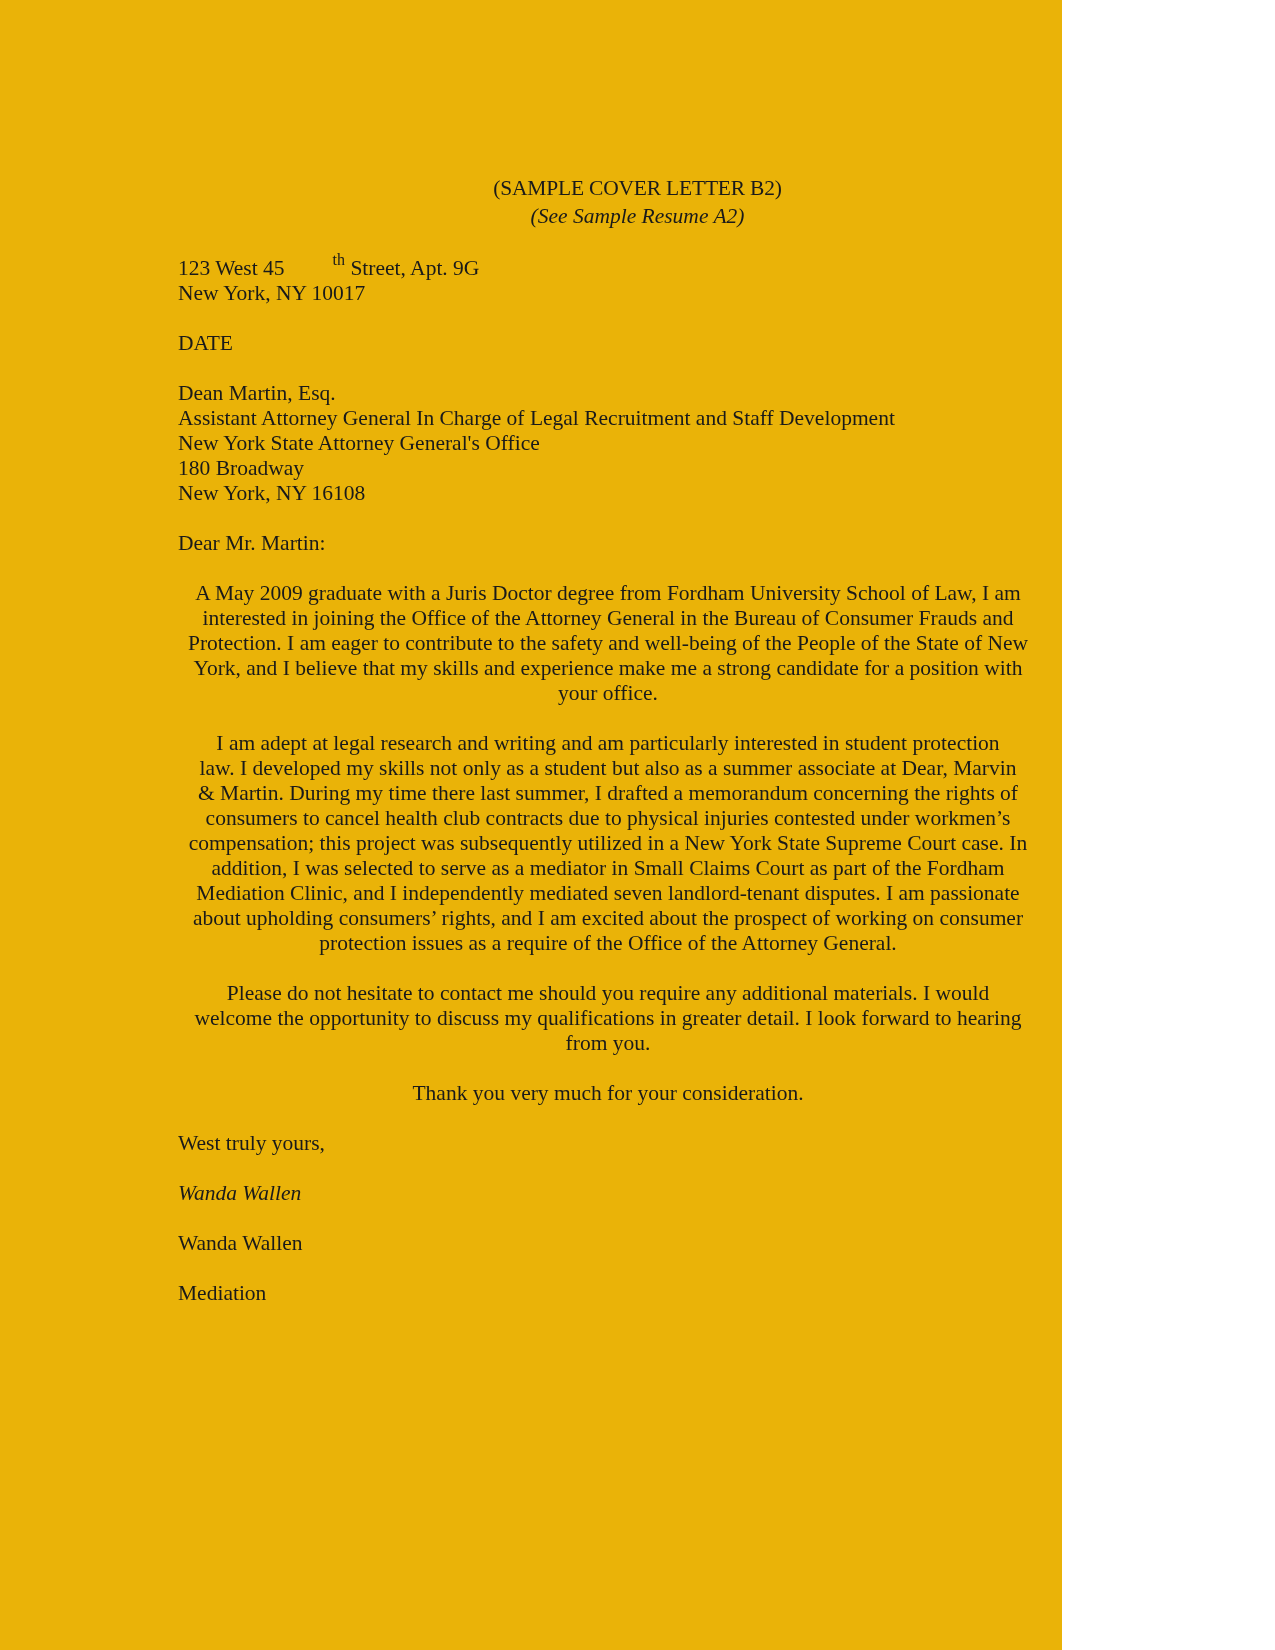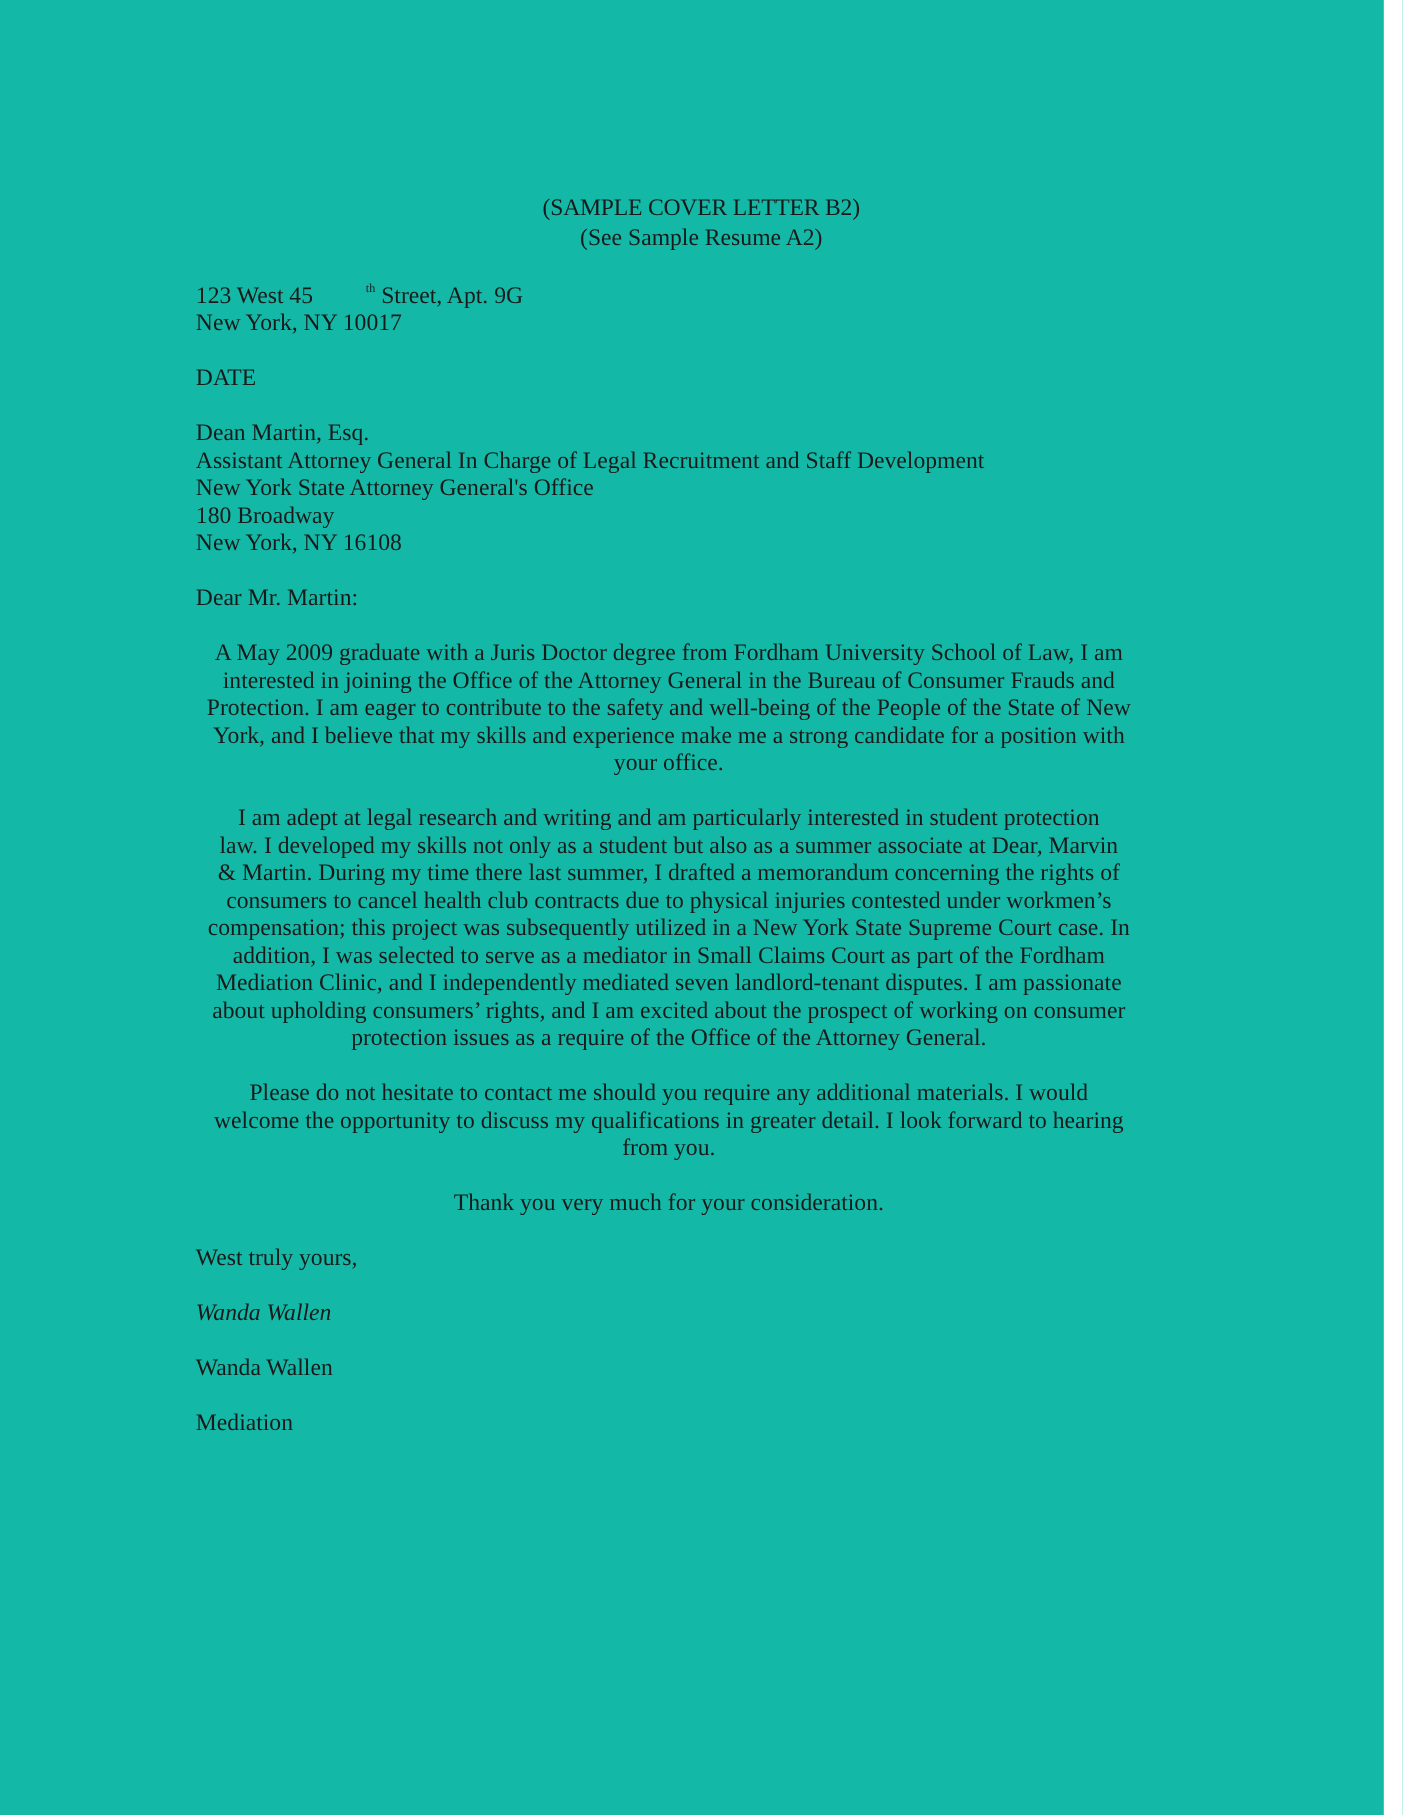--- a/index.html
+++ b/index.html
@@ -1,31 +1,31 @@
 <!DOCTYPE html>
 <html><head>
 <meta charset="utf-8">
 <style>
   html, body { margin: 0; padding: 0; background: #ffffff; }
   body { width: 1275px; height: 1650px; position: relative; overflow: hidden; }
   .page {
-    position: absolute; left: 0; top: 0; width: 1258px; height: 1650px;
-    background: #14b8a6; color: #1a1a1a;
+    position: absolute; left: 0; top: 0; width: 1062px; height: 1650px;
+    background: #eab308; color: #1a1a1a;
     font-family: "Liberation Serif", "DejaVu Serif", serif;
     font-size: 21.5px; line-height: 25px;
   }
   .title-block { position: absolute; top: 176px; left: 0; width: 1275px; text-align: center; }
   .title { display: block; letter-spacing: -0.2px; }
-  .subtitle { display: block; margin-top: 3px; }
+  .subtitle { display: block; font-style: italic; margin-top: 3px; }
   .content { position: absolute; left: 178px; top: 256px; width: 860px; }
   .line { display: block; white-space: nowrap; }
   .block { margin: 0 0 25px 0; }
   .para { margin: 0 0 25px 0; text-align: center; }
   .para .line { white-space: nowrap; }
-  sup { font-size: 11px; line-height: 0; position: relative; top: -2px; vertical-align: super; padding-left: 48px; }
+  sup { font-size: 16px; line-height: 0; position: relative; top: -2px; vertical-align: super; padding-left: 48px; }
   .italic { font-style: italic; }
 </style>
 </head>
 <body>
 
 <div class="page">
 
   <div class="title-block">
     <span class="title">(SAMPLE COVER LETTER B2)</span>
     <span class="subtitle">(See Sample Resume A2)</span>

